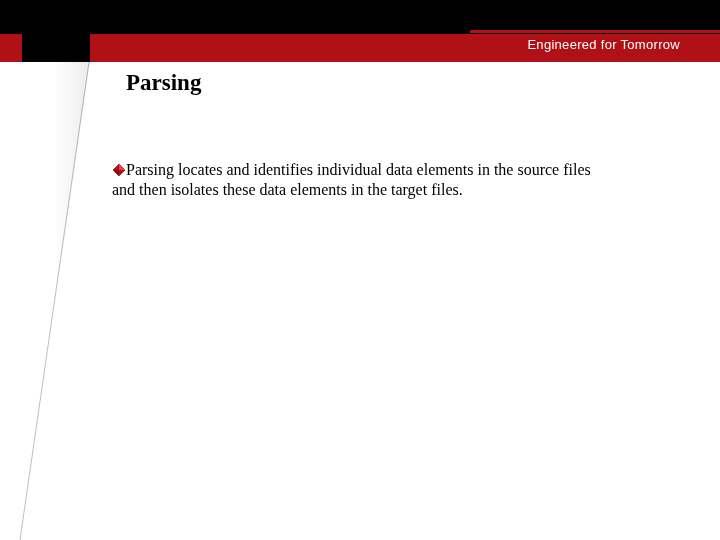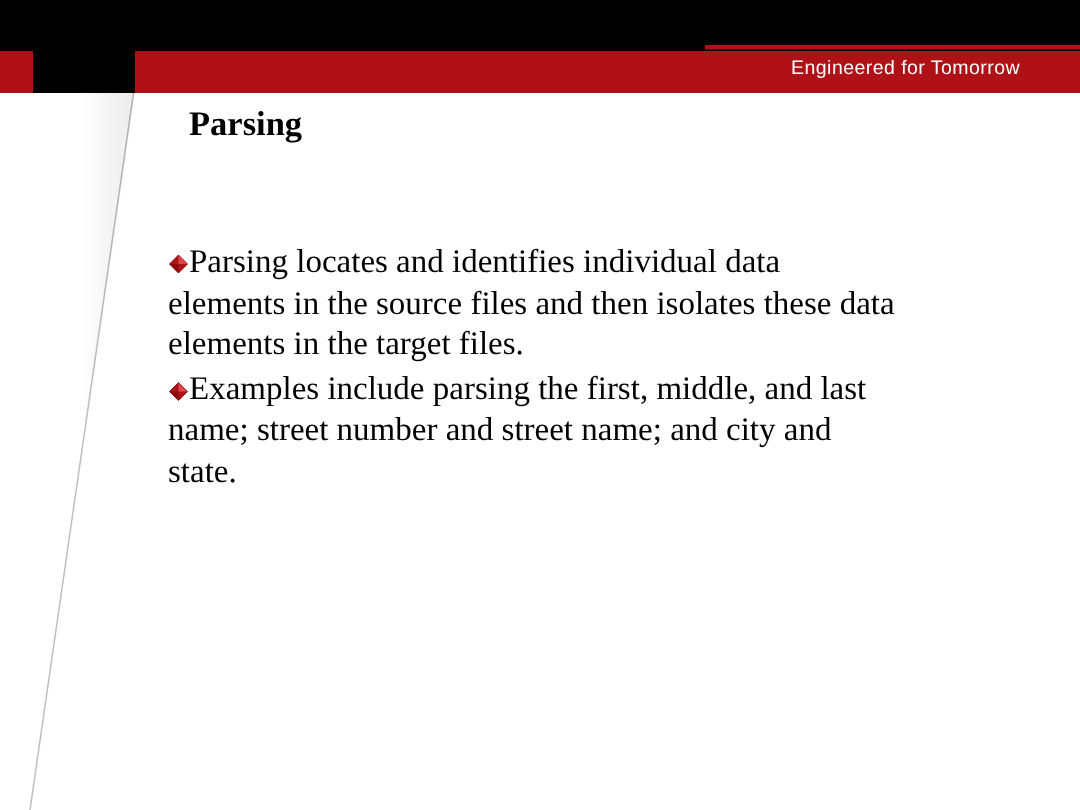--- a/index.html
+++ b/index.html
@@ -86,21 +86,21 @@
     font-size: 23px;
     font-weight: 700;
     color: #000;
   }
 
   
   .content {
     position: absolute;
     left: 112px; top: 160px;
     width: 490px;
-    font-size: 22px;
+    font-size: 16px;
     line-height: 1.25;
     color: #000;
   }
   .bullet {
     position: relative;
     padding-left: 0;
     margin-bottom: 2px;
   }
   .bullet .diamond {
     display: inline-block;
@@ -136,24 +136,15 @@
   <div class="content">
     <div class="bullet">
       <span class="diamond">
         <svg viewBox="0 0 14 14">
           <polygon points="7,1 13,7 7,13 1,7" fill="#b01116" stroke="#7a0b0f" stroke-width="0.6"></polygon>
           <polygon points="7,1 13,7 7,7" fill="#d8464a"></polygon>
           <polygon points="1,7 7,7 7,13" fill="#8a0c10"></polygon>
         </svg>
       </span><span>Parsing locates and identifies individual data elements in the source files and then isolates these data elements in the target files.</span>
     </div>
-    <div class="bullet">
-      <span class="diamond">
-        <svg viewBox="0 0 14 14">
-          <polygon points="7,1 13,7 7,13 1,7" fill="#b01116" stroke="#7a0b0f" stroke-width="0.6"></polygon>
-          <polygon points="7,1 13,7 7,7" fill="#d8464a"></polygon>
-          <polygon points="1,7 7,7 7,13" fill="#8a0c10"></polygon>
-        </svg>
-      </span><span>Examples include parsing the first, middle, and last name; street number and street name; and city and state.</span>
-    </div>
   </div>
 
 </div>
 
 </body></html>

